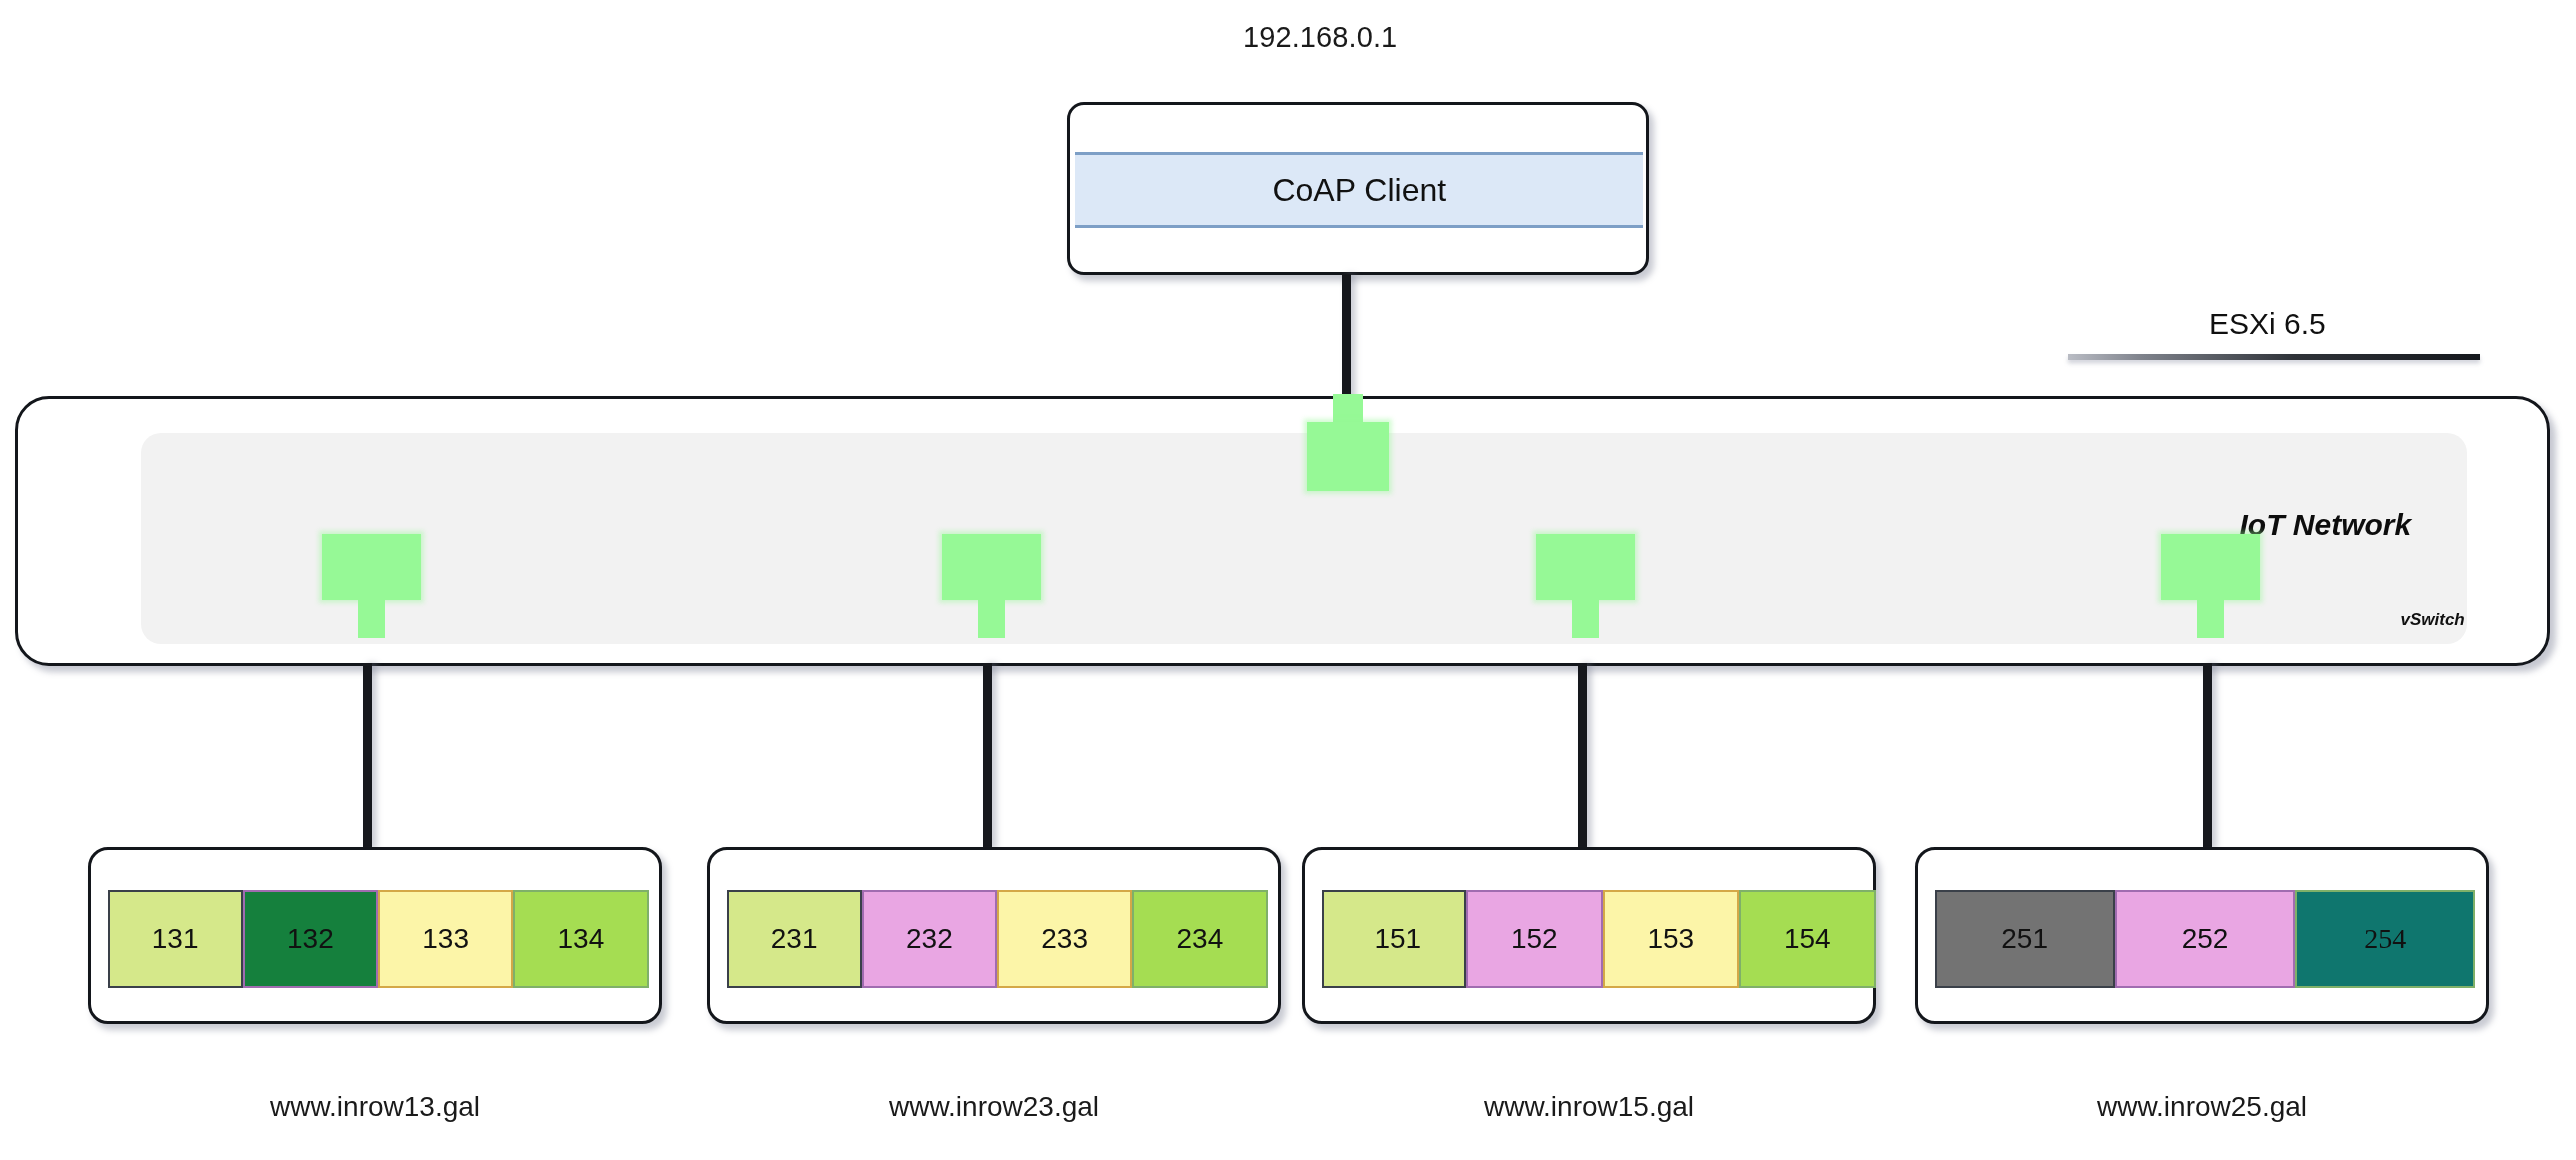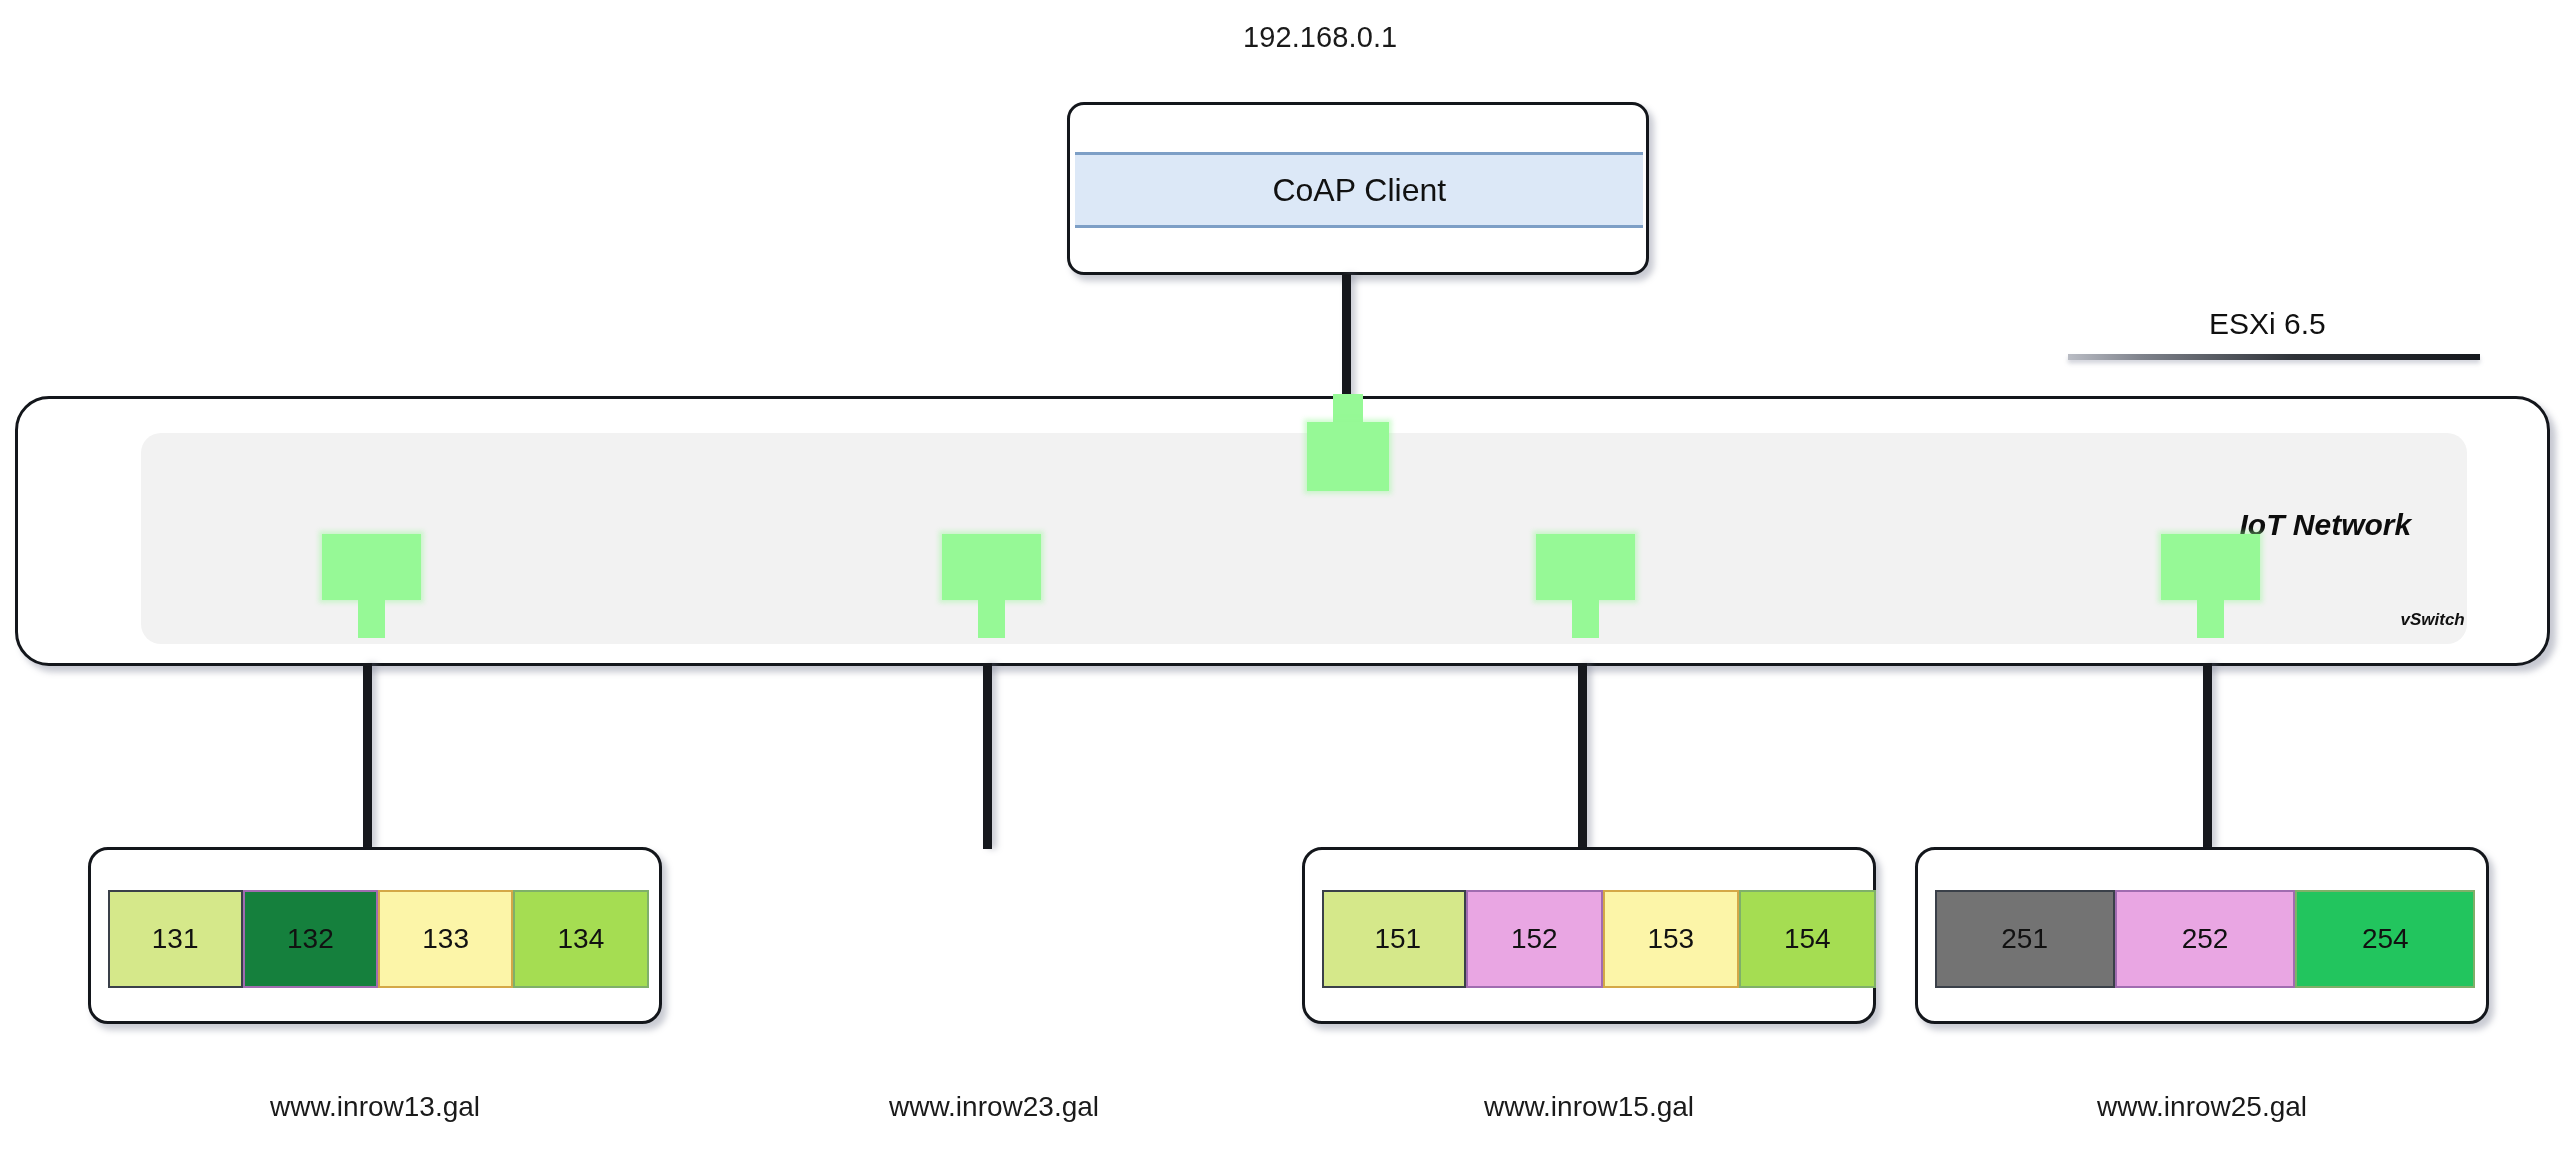--- a/index.html
+++ b/index.html
@@ -188,20 +188,36 @@
       <div class="cell" style="background:#fcf5a8;border-color:#d4a847;">
         <span>133</span>
       </div>
       <div class="cell" style="background:#a5dd52;border-color:#7fb069;">
         <span>134</span>
       </div>
     </div>
   </div>
   <div class="host-label" style="left:88px;top:1091px;width:574px;">www.inrow13.gal</div>
 
+  <div class="device" style="left:707px;top:847px;width:574px;height:177px;">
+    <div class="cellrow" style="left:16.5px;top:40px;width:541px;height:98px;">
+      <div class="cell" style="background:#d5e88a;border-color:#3a4049;">
+        <span>231</span>
+      </div>
+      <div class="cell" style="background:#e9a6e3;border-color:#a06cb0;">
+        <span>232</span>
+      </div>
+      <div class="cell" style="background:#fcf5a8;border-color:#d4a847;">
+        <span>233</span>
+      </div>
+      <div class="cell" style="background:#a5dd52;border-color:#7fb069;">
+        <span>234</span>
+      </div>
+    </div>
+  </div>
   <div class="host-label" style="left:707px;top:1091px;width:574px;">www.inrow23.gal</div>
 
   <div class="device" style="left:1302px;top:847px;width:574px;height:177px;">
     <div class="cellrow" style="left:16.5px;top:40px;width:554px;height:98px;">
       <div class="cell" style="background:#d5e88a;border-color:#3a4049;padding-left:8px;">
         <span>151</span>
       </div>
       <div class="cell" style="background:#e9a6e3;border-color:#a06cb0;">
         <span>152</span>
       </div>
@@ -216,21 +232,21 @@
   <div class="host-label" style="left:1302px;top:1091px;width:574px;">www.inrow15.gal</div>
 
   <div class="device" style="left:1915px;top:847px;width:574px;height:177px;">
     <div class="cellrow" style="left:16.5px;top:40px;width:541px;height:98px;">
       <div class="cell" style="background:#737373;border-color:#3a4049;">
         <span>251</span>
       </div>
       <div class="cell" style="background:#e9a6e3;border-color:#a06cb0;">
         <span>252</span>
       </div>
-      <div class="cell" style="background:#22c55e;border-color:#7fb069;">
+      <div class="cell" style="background:#0f766e;border-color:#7fb069;font-family:Liberation Serif, serif;">
         <span>254</span>
       </div>
     </div>
   </div>
   <div class="host-label" style="left:1915px;top:1091px;width:574px;">www.inrow25.gal</div>
 
 </div>
 
 
 </body></html>

